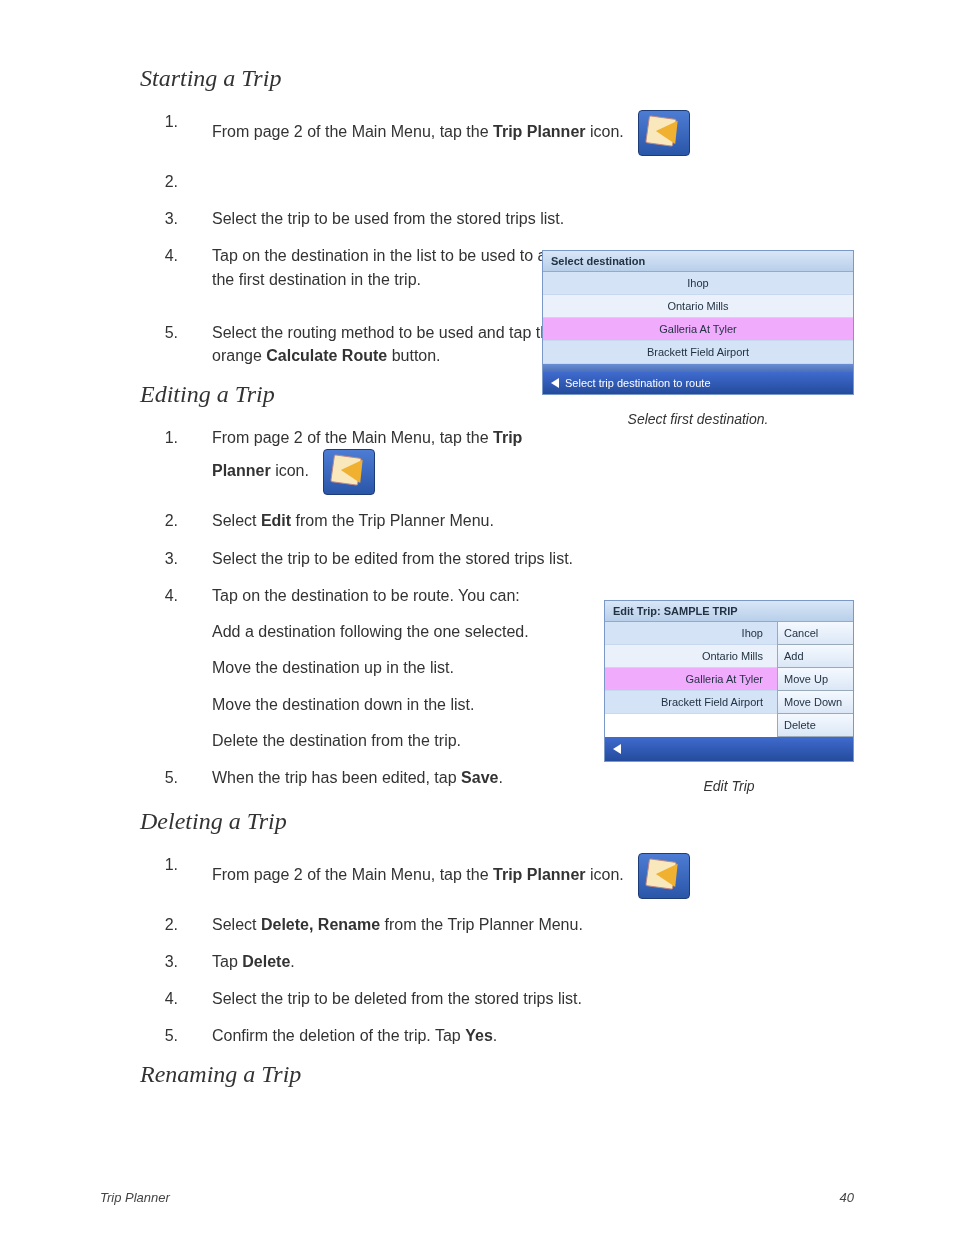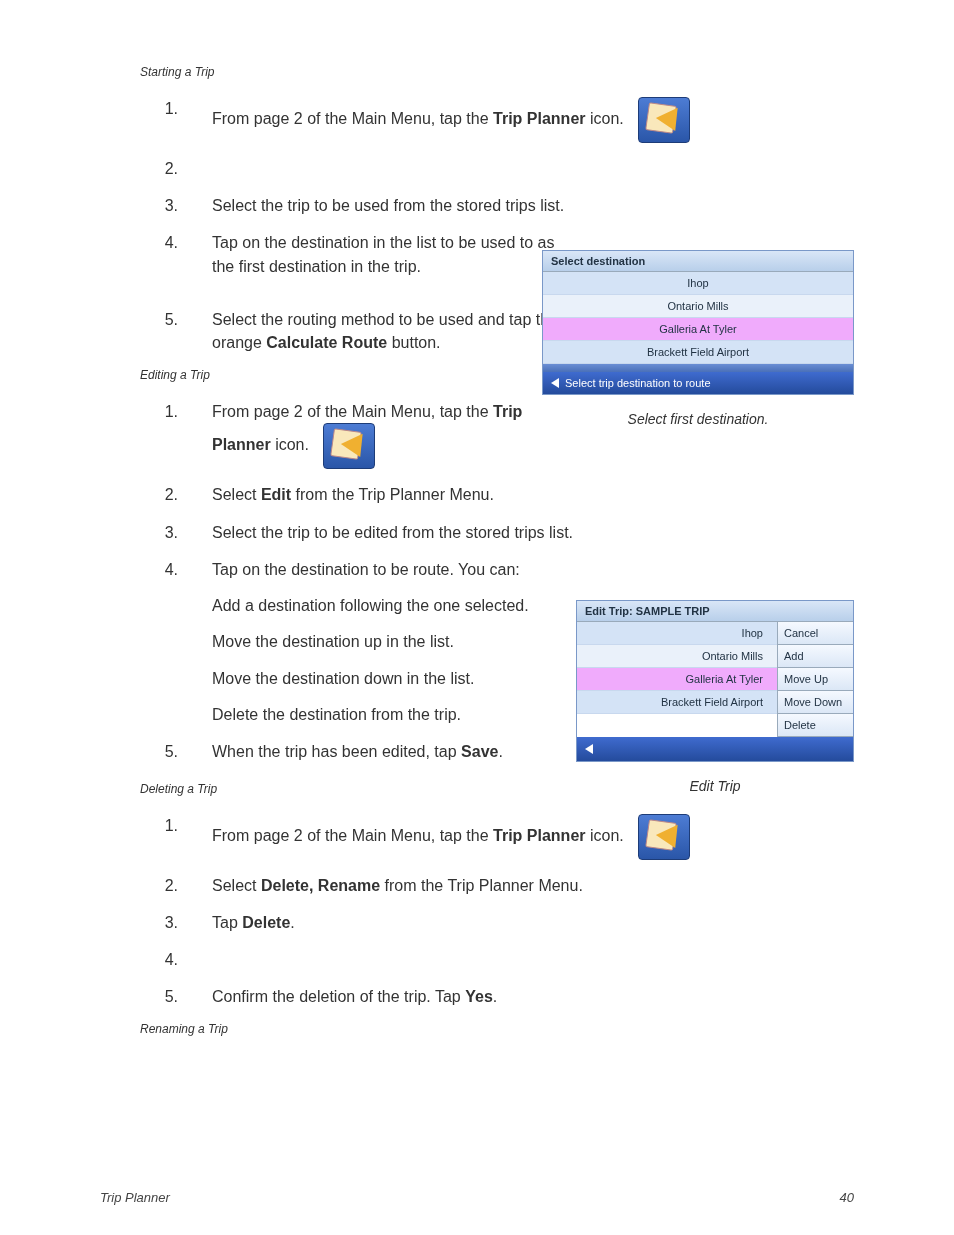--- a/index.html
+++ b/index.html
@@ -12,24 +12,24 @@
     width: 954px;
   }
   .page {
     padding: 55px 100px 40px 140px;
     box-sizing: border-box;
     position: relative;
     min-height: 1235px;
   }
   .section-heading {
     font-style: italic;
-    font-size: 12px;
+    font-size: 24px;
     margin: 10px 0 18px 0;
     color: #333;
-    font-family: Liberation Sans, sans-serif;
+    font-family: Liberation Serif, serif;
   }
   ol.steps {
     list-style: none;
     padding: 0;
     margin: 0 0 12px 0;
   }
   ol.steps > li {
     display: flex;
     align-items: flex-start;
     margin: 0 0 14px 0;
@@ -80,21 +80,21 @@
     border-right: 12px solid transparent;
     border-top: 20px solid #f0b030;
     transform: rotate(-25deg);
   }
 
   .float-shot {
     position: absolute;
     right: 100px;
   }
   .shot-1 { top: 250px; width: 312px; }
-  .shot-2 { top: 600px; width: 278px; }
+  .shot-2 { top: 600px; width: 250px; }
 
   .shot-box {
     border: 1px solid #7a98c8;
     font-size: 11px;
     background: #fff;
   }
   .shot-header {
     background: linear-gradient(#d9e6f7, #b8cfea);
     padding: 4px 8px;
     font-weight: bold;
@@ -298,20 +298,21 @@
       </span>
     </li>
     <li>
       <span class="num">3.</span>
       <span class="txt">
         <span>Tap </span><b>Delete</b><span>.</span>
       </span>
     </li>
     <li>
       <span class="num">4.</span>
+      <span class="txt">Select the trip to be deleted from the stored trips list.</span>
     </li>
     <li>
       <span class="num">5.</span>
       <span class="txt">
         <span>Confirm the deletion of the trip.  Tap </span><b>Yes</b><span>.</span>
       </span>
     </li>
   </ol>
 
   <div class="section-heading">Renaming a Trip</div>

